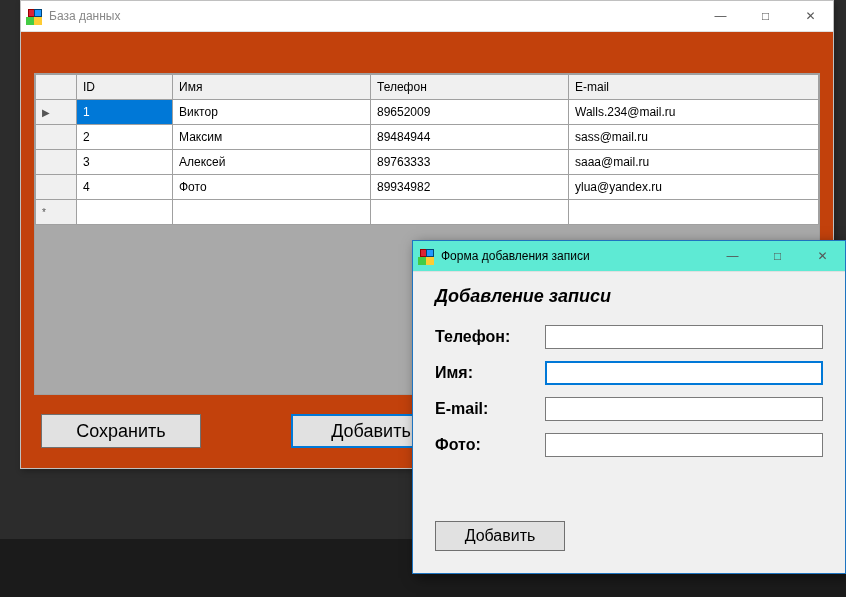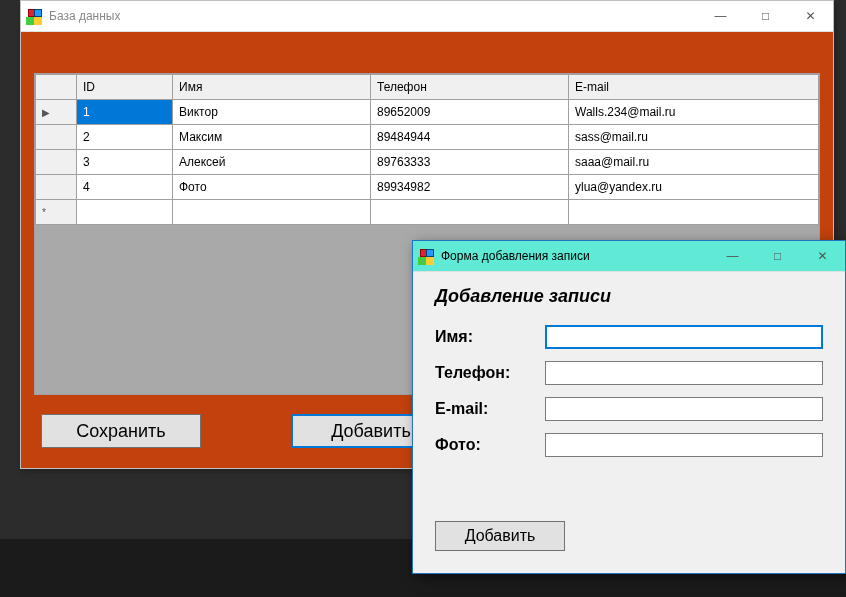--- a/index.html
+++ b/index.html
@@ -291,26 +291,26 @@
       </div>
     <div class="win-btn">
         <span>✕</span>
       </div>
   </div>
 
   <div class="dlg-body">
     <div class="dlg-heading">Добавление записи</div>
 
     <div class="form-row">
+      <label>Телефон:</label>
+      <input type="text" value="" style="">
+    </div>
+    <div class="form-row">
       <label>Имя:</label>
       <input type="text" class="focused" value="" style="">
-    </div>
-    <div class="form-row">
-      <label>Телефон:</label>
-      <input type="text" value="" style="">
     </div>
     <div class="form-row">
       <label>E-mail:</label>
       <input type="text" value="" style="">
     </div>
     <div class="form-row">
       <label>Фото:</label>
       <input type="text" value="" style="">
     </div>
   </div>

